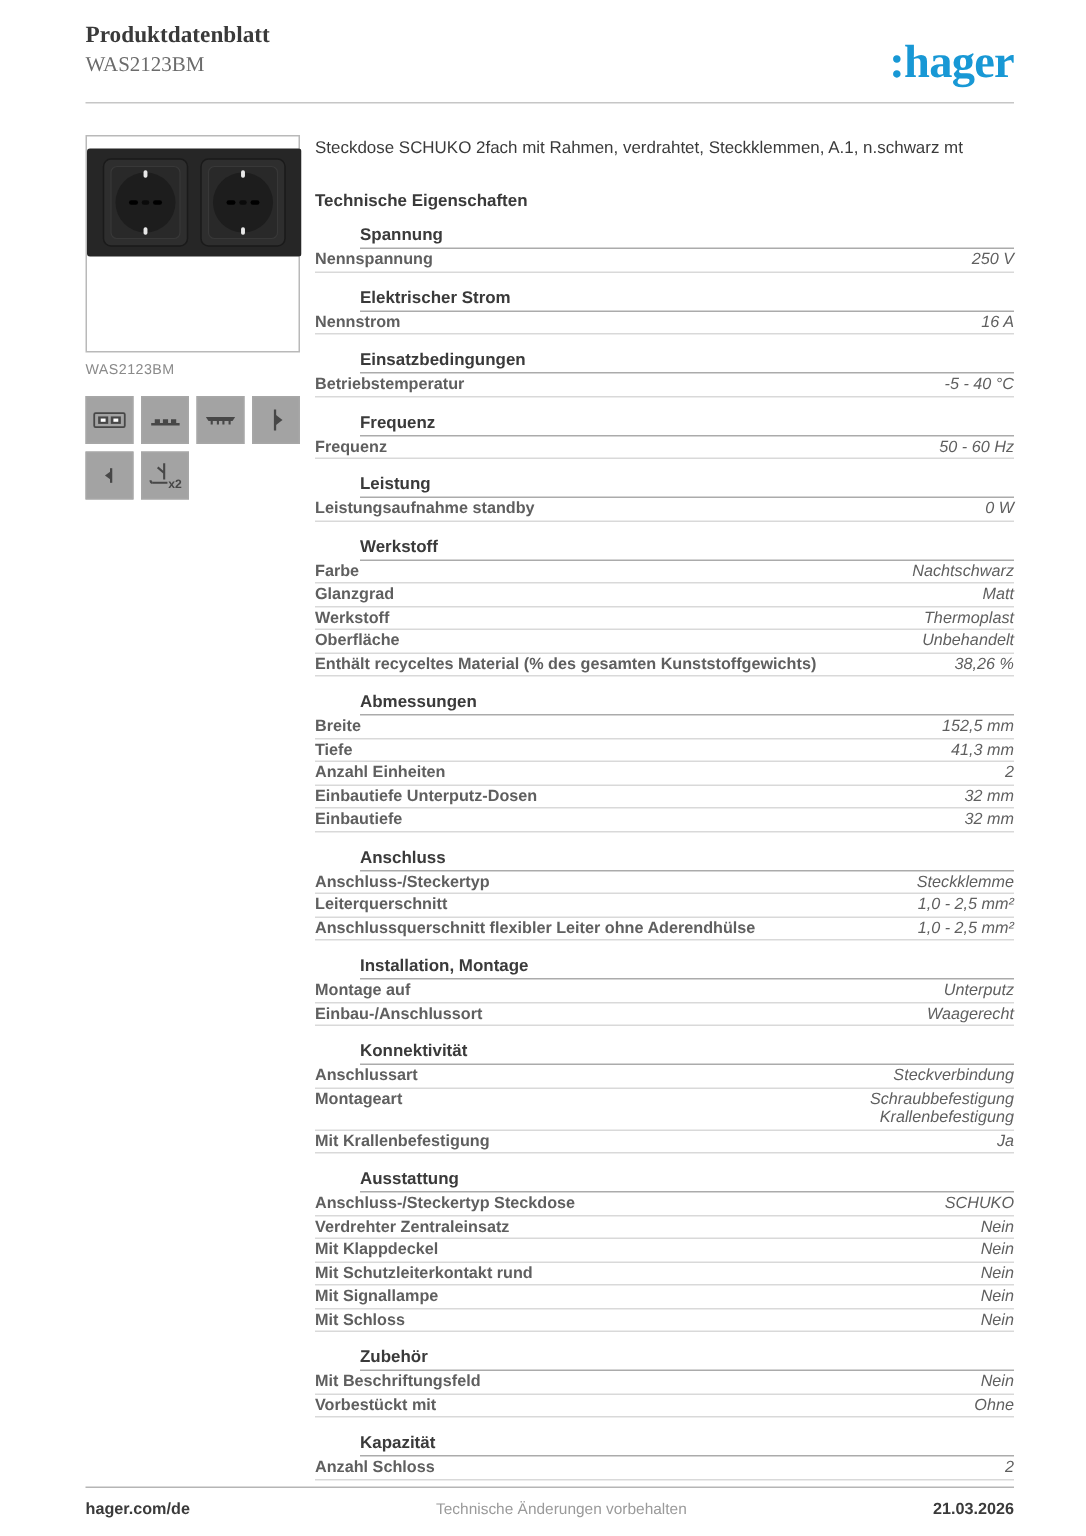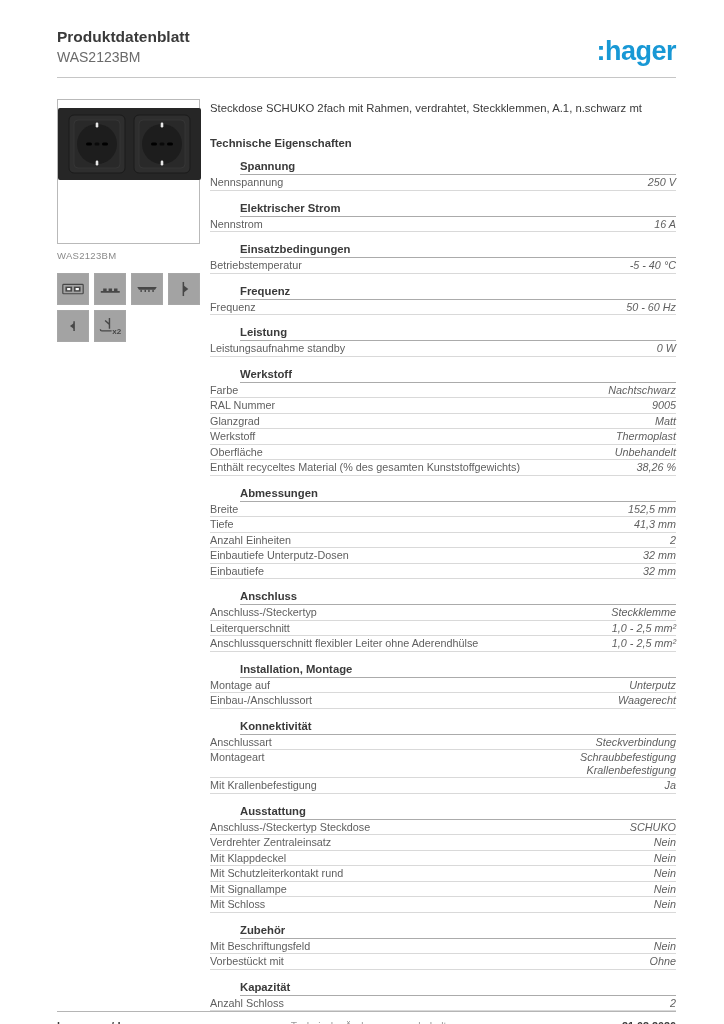--- a/index.html
+++ b/index.html
@@ -4,45 +4,45 @@
 <style>
   * { margin:0; padding:0; box-sizing:border-box; }
   html,body { background:#ffffff; }
   body { font-family:"Liberation Sans", sans-serif; color:#3c3c3c; }
   .page {
     width:724px; height:1024px; margin:0 auto; background:#fff;
     display:flex; flex-direction:column; overflow:hidden;
     padding:0 48px 0 57px;
   }
   
-  .header { display:flex; justify-content:space-between; align-items:flex-end; padding-top:15px; }
+  .header { display:flex; justify-content:space-between; align-items:flex-start; padding-top:15px;font-family:Liberation Serif, serif; }
   .header-title { font-size:15.5px; font-weight:bold; color:#3a3a3a; }
   .header-product-id { font-size:14px; color:#6b6b6b; margin-top:3px; }
-  .logo { font-size:27px; font-weight:bold; letter-spacing:-0.5px; line-height:1; margin-top:23px; }
+  .logo { font-size:31px; font-weight:bold; letter-spacing:-0.5px; line-height:1; margin-top:10px; }
   .header-rule { border:none; border-top:1px solid #c6c6c6; margin-top:12px; }
   
   .content { display:flex; gap:10px; margin-top:21px; flex:1 1 auto; }
   .left-col { width:143px; flex:0 0 143px; }
   .image-box { width:143px; height:145px; border:1px solid #b9b9b9; background:#fff; }
   .image-caption { font-size:9.5px; color:#8a8a8a; margin-top:6px; letter-spacing:0.3px; }
   .pictograms { display:flex; flex-wrap:wrap; gap:5px; margin-top:12px; width:150px; }
   .picto { width:32px; height:32px; border:1px solid #a7a7a7; background:#a3a3a3;
            display:flex; align-items:center; justify-content:center; }
   .picto svg { width:26px; height:26px; display:block; }
   
   .main-col { flex:1 1 auto; padding-top:2px; }
   .product-description { font-size:11.3px; font-weight:normal; color:#3a3a3a; line-height:1.25; }
   .specs-heading { font-size:11.3px; font-weight:bold; color:#3a3a3a; margin-top:22px; }
   .spec-section { margin-top:11px; }
   .section-title { font-size:11.3px; font-weight:bold; color:#3a3a3a;
                    padding-bottom:2px; border-bottom:1px solid #ababab;margin-left:30px; }
   .spec-row { display:flex; justify-content:space-between; align-items:flex-start;
               font-size:10.8px; color:#5f5f5f; padding:1px 0 1px 0;
               border-bottom:1px solid #d9d9d9; line-height:12.5px; }
-  .spec-label { text-align:left; padding-right:10px; }
+  .spec-label { text-align:left; padding-right:10px;font-weight:bold; }
   .spec-value { text-align:right; white-space:pre-line; flex:0 0 auto;font-style:italic; }
   
   .footer { margin-top:auto; border-top:1px solid #b5b5b5;
             display:flex; justify-content:space-between; align-items:center;
             padding:8px 0 12px 0; }
   .footer-url { font-size:10.8px; font-weight:bold; color:#3a3a3a; text-decoration:none; }
   .footer-notice { font-size:10.3px; color:#9a9a9a; }
   .footer-date { font-size:10.8px; font-weight:bold; color:#3a3a3a; }
 </style>
 </head>
@@ -172,24 +172,20 @@
               <span class="spec-value">0 W</span>
             </div>
           </section>
           <section class="spec-section">
             <div class="section-title">Werkstoff</div>
             <div class="spec-row">
               <span class="spec-label">Farbe</span>
               <span class="spec-value">Nachtschwarz</span>
             </div>
             <div class="spec-row">
-              <span class="spec-label">RAL Nummer</span>
-              <span class="spec-value">9005</span>
-            </div>
-            <div class="spec-row">
               <span class="spec-label">Glanzgrad</span>
               <span class="spec-value">Matt</span>
             </div>
             <div class="spec-row">
               <span class="spec-label">Werkstoff</span>
               <span class="spec-value">Thermoplast</span>
             </div>
             <div class="spec-row">
               <span class="spec-label">Oberfläche</span>
               <span class="spec-value">Unbehandelt</span>

